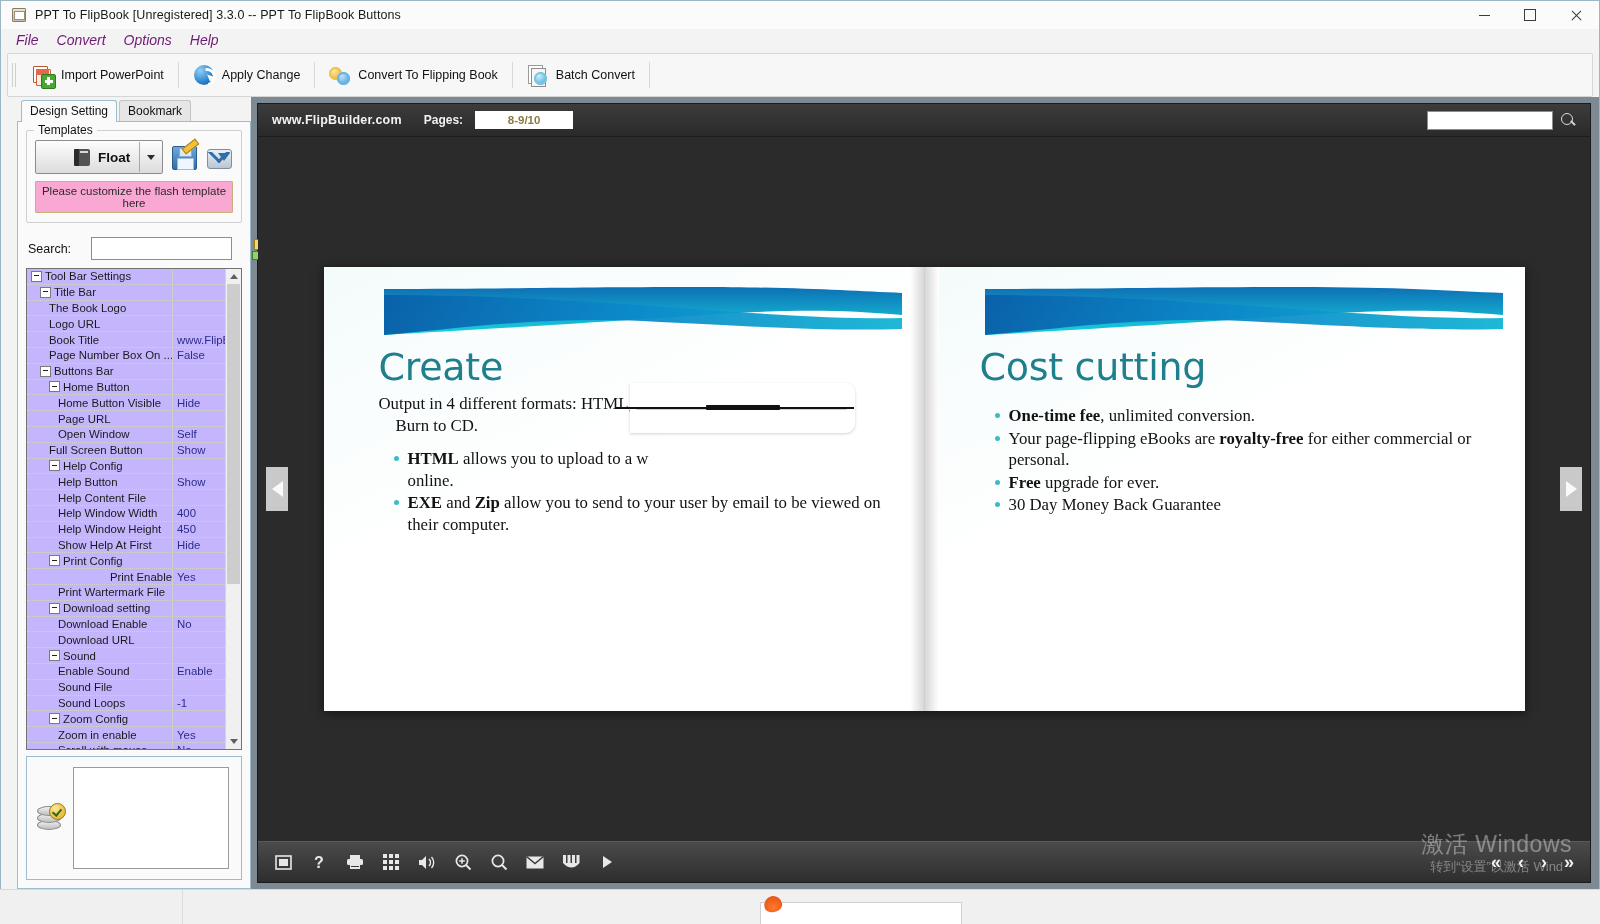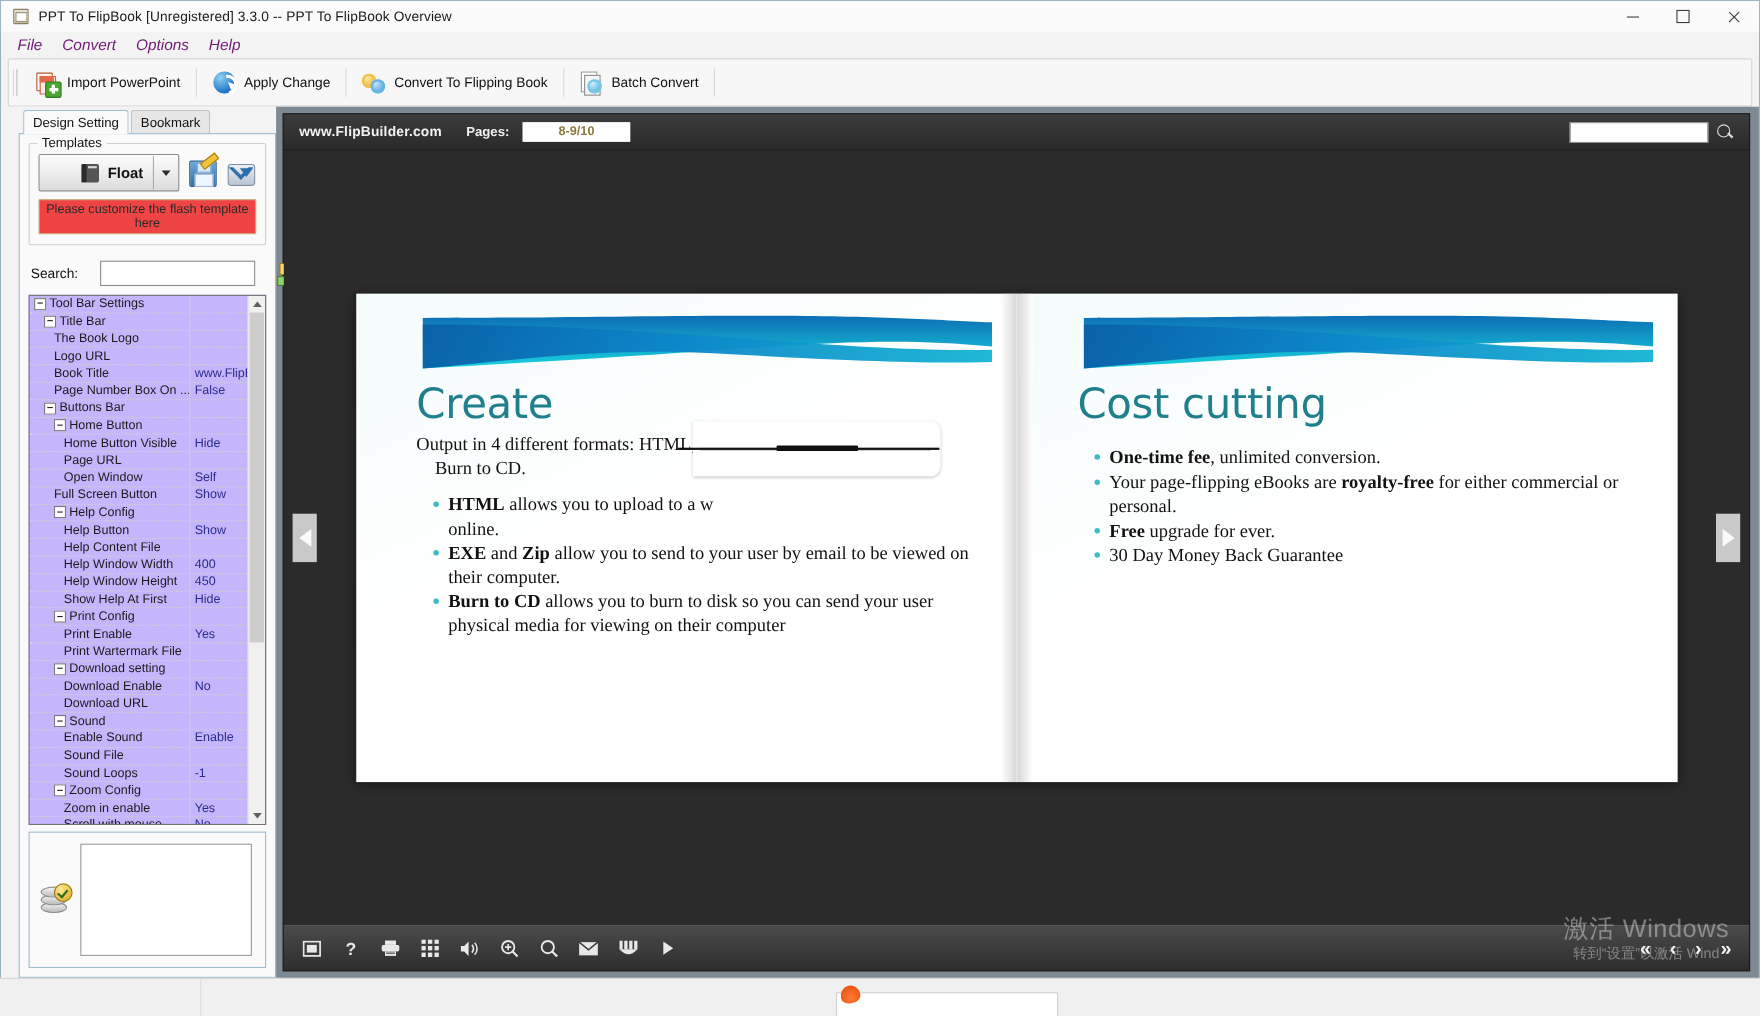--- a/index.html
+++ b/index.html
@@ -83,21 +83,21 @@
   .tplcombo .arrow{margin-left:auto;width:22px;height:30px;border-left:1px solid #aaa;display:flex;align-items:center;justify-content:center;}
   .caret{width:0;height:0;border-left:4px solid transparent;border-right:4px solid transparent;border-top:5px solid #2b2b2b;}
   .iconbtn{width:28px;height:28px;position:relative;cursor:default;flex:none;}
   .ico-save .disk{position:absolute;left:2px;top:3px;width:23px;height:22px;background:linear-gradient(#6fa9dd,#2f6ea8);border:1px solid #2a5b8a;border-radius:2px;}
   .ico-save .disk:before{content:"";position:absolute;left:4px;top:11px;width:15px;height:10px;background:#eef6ff;border:1px solid #9dbada;}
   .ico-save .disk:after{content:"";position:absolute;left:6px;top:1px;width:11px;height:7px;background:#d6e8fa;border:1px solid #86a9cc;}
   .ico-save .pen{position:absolute;left:12px;top:0px;width:15px;height:5px;background:#f2c23c;border:1px solid #a9821a;transform:rotate(-38deg);}
   .ico-load .disk{position:absolute;left:2px;top:6px;width:23px;height:18px;background:linear-gradient(#e9eff5,#b9c6d2);border:1px solid #7f8f9e;border-radius:3px;}
   .ico-load .arw{position:absolute;left:6px;top:1px;width:10px;height:10px;border:3px solid #2f6ea8;border-right-color:transparent;border-top-color:transparent;transform:rotate(-45deg);}
   .ico-load .tip{position:absolute;left:13px;top:10px;width:0;height:0;border-left:6px solid transparent;border-right:6px solid transparent;border-top:8px solid #2f6ea8;}
-  .hintbar{margin-top:7px;border:1px solid #c7b37a;background:#ef4444;color:#2b2b2b;font-size:11.5px;
+  .hintbar{margin-top:7px;border:1px solid #c7b37a;background:#f9a8d4;color:#2b2b2b;font-size:11.5px;
       text-align:center;padding:3px 2px;border-radius:1px;}
   .searchrow{display:flex;align-items:center;margin:14px 8px 8px 10px;gap:20px;}
   .searchrow .slabel{font-size:12.5px;color:#111;}
   .searchinput{flex:1;height:19px;border:1px solid #8d8d8d;background:#fff;max-width:135px;}
   .ico-filter{width:22px;height:20px;position:relative;}
   .ico-filter .a{position:absolute;left:2px;top:0;width:11px;height:9px;background:#f5d76e;border:1px solid #9c7d15;border-radius:1px;}
   .ico-filter .b{position:absolute;left:0px;top:12px;width:7px;height:7px;background:#8fd46a;border:1px solid #46782c;}
   .ico-filter .c{position:absolute;left:7px;top:12px;width:7px;height:7px;background:#8fd46a;border:1px solid #46782c;}
   .ico-filter .d{position:absolute;left:14px;top:12px;width:7px;height:7px;background:#8fd46a;border:1px solid #46782c;}
   
@@ -190,21 +190,21 @@
 </head>
 <body>
 
 <div class="app">
 
   <div class="titlebar">
     <div class="tb-icon">
         <div class="bk"></div>
         <div class="pg"></div>
       </div>
-    <div class="tb-title">PPT To FlipBook [Unregistered] 3.3.0  -- PPT To FlipBook Overview</div>
+    <div class="tb-title">PPT To FlipBook [Unregistered] 3.3.0  -- PPT To FlipBook Buttons</div>
     <div class="winbtns">
       <div class="winbtn">
           <div class="gl-min"></div>
         </div>
       <div class="winbtn">
           <div class="gl-max"></div>
         </div>
       <div class="winbtn close">
           <div class="gl-x"></div>
         </div>
@@ -459,21 +459,21 @@
               <div class="prow">
                 <div class="pname" style="padding-left: 22px;">
                   <span class="exp"></span>
                   <span>Print Config</span>
                 </div>
                 <div class="pval">
                   <span></span>
                 </div>
               </div>
               <div class="prow">
-                <div class="pname" style="padding-left: 31px;">
+                <div class="pname" style="padding-left: 31px; justify-content: flex-end;">
                   <span>Print Enable</span>
                 </div>
                 <div class="pval">
                   <span>Yes</span>
                 </div>
               </div>
               <div class="prow">
                 <div class="pname" style="padding-left: 31px;">
                   <span>Print Wartermark File</span>
                 </div>
@@ -643,23 +643,20 @@
                     <span class="cont">Burn to CD.</span>
                   </p>
                   <ul class="bul">
                     <li>
                       <span class="b">HTML</span><span> allows you to upload to a w</span><br>
                       <span>online.</span>
                     </li>
                     <li>
                       <span class="b">EXE</span><span> and </span><span class="b">Zip</span><span> allow you to send to your user by email to be viewed on their computer.</span>
                     </li>
-                    <li>
-                      <span class="b">Burn to CD</span><span> allows you to burn to disk so you can send your user physical media for viewing on their computer</span>
-                    </li>
                   </ul>
                 </div>
                 <div class="overlaybox">
                   <div class="track"></div>
                   <div class="ovline"></div>
                   <div class="ovhl"></div>
                 </div>
               </div>
               <div class="spiner"></div>
             </div>

